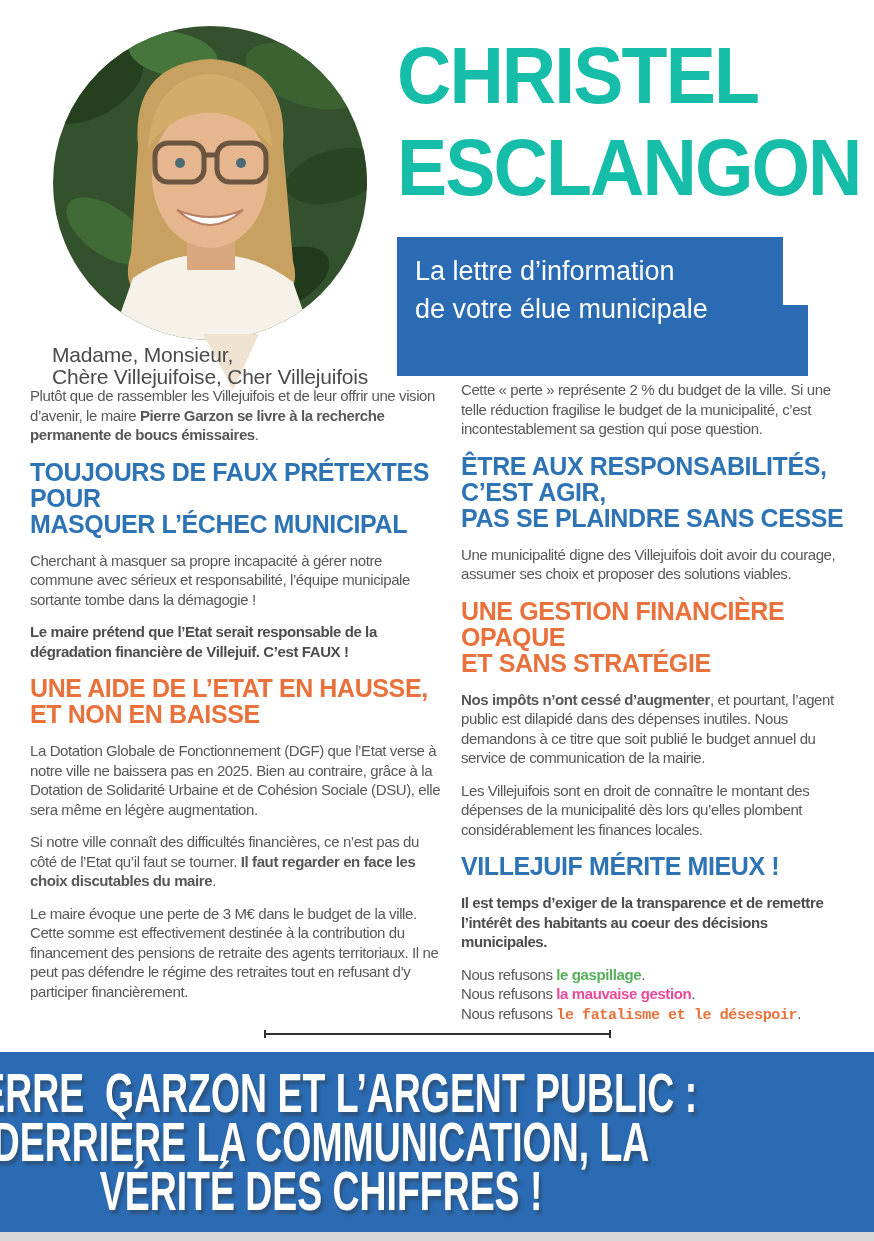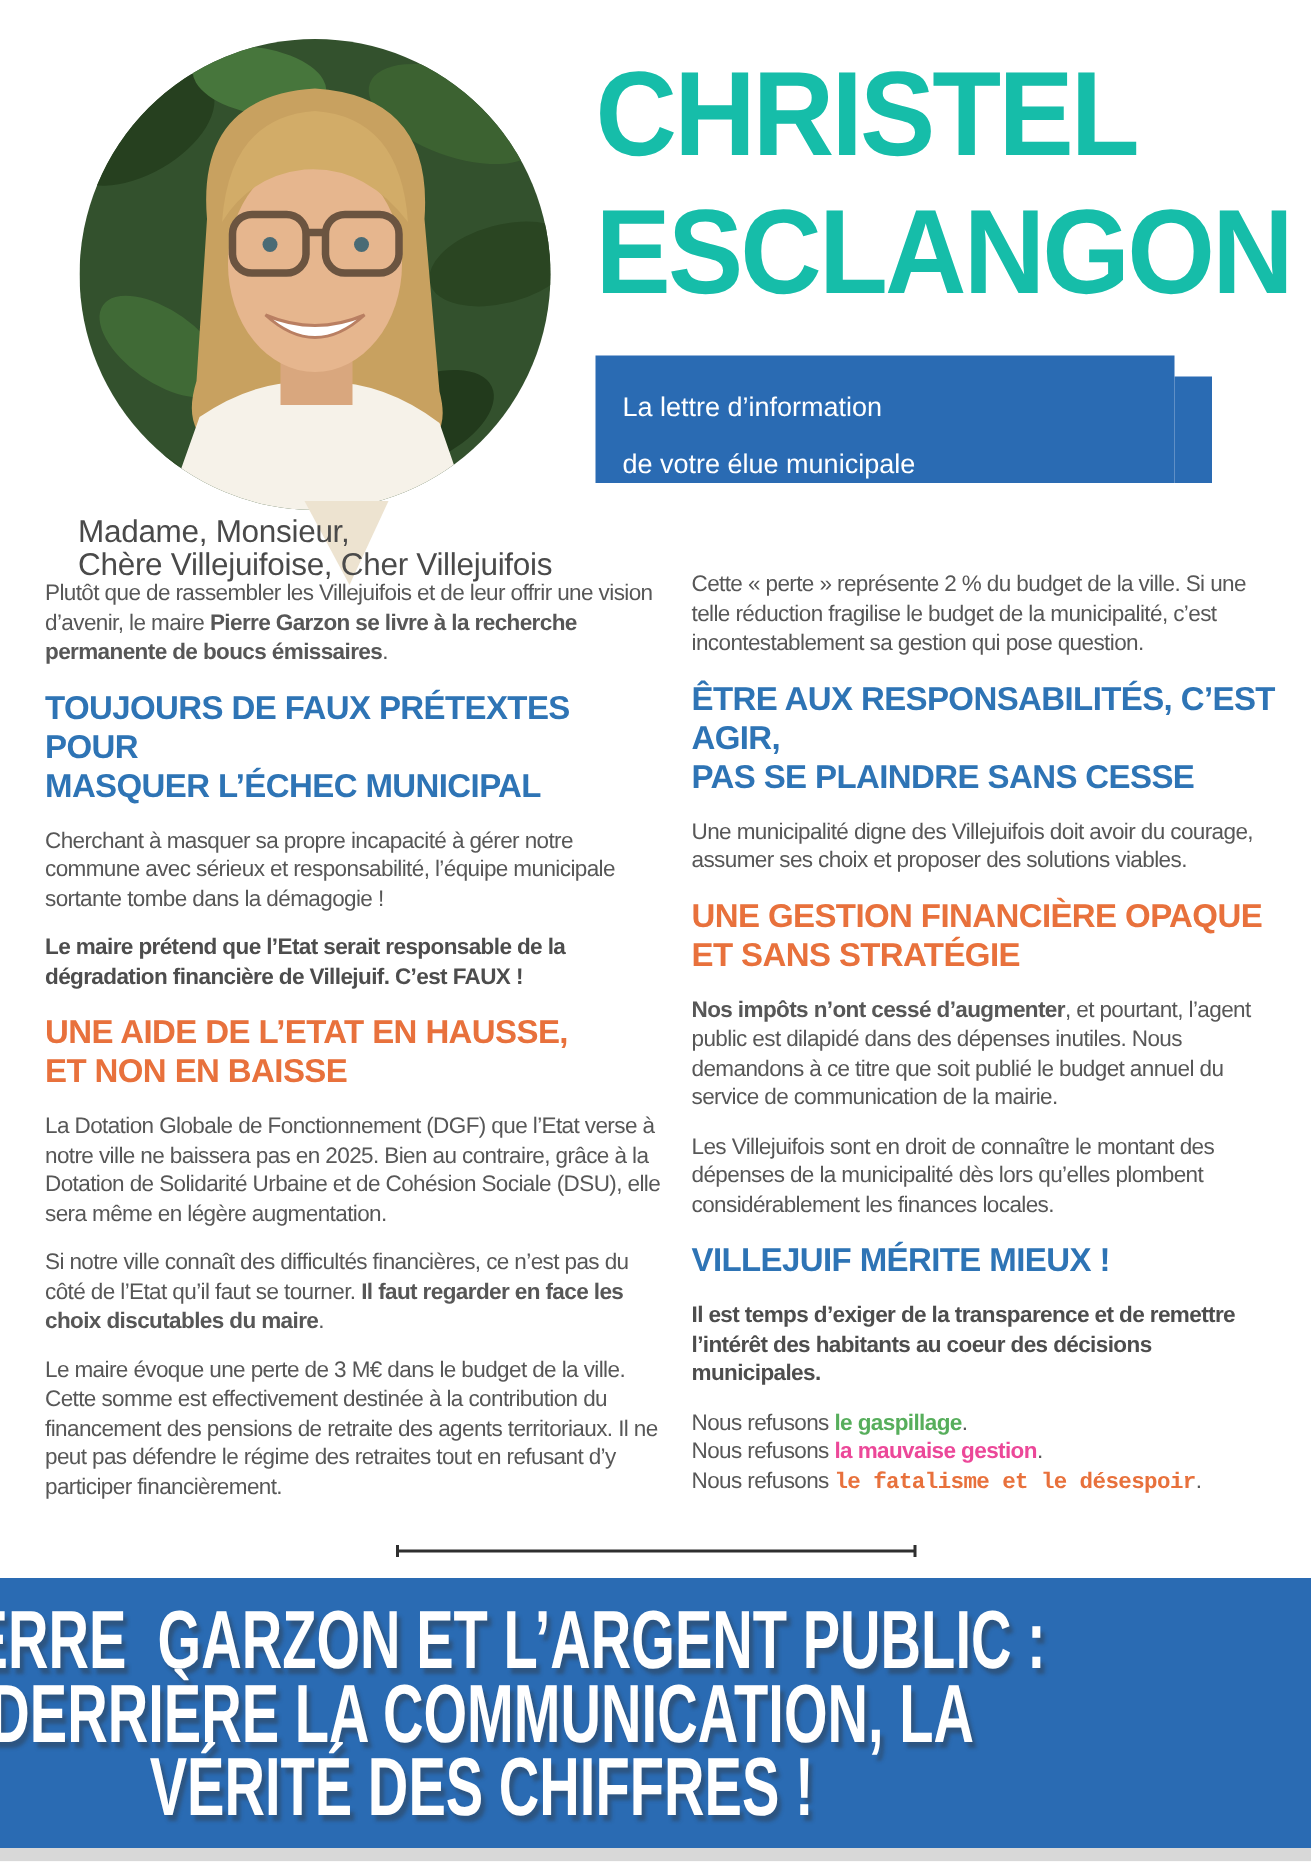--- a/index.html
+++ b/index.html
@@ -11,42 +11,42 @@
   .portrait{position:absolute;left:53px;top:26px;width:314px;height:366px;}
   
   .name-title{
     position:absolute;left:397px;top:30px;width:470px;
     color:#16BDA9;font-weight:bold;font-size:80px;line-height:92px;
     letter-spacing:-2px;transform:scaleX(0.94);transform-origin:left top;
     white-space:nowrap;
   }
   
   .subtitle-box{
-    position:absolute;left:397px;top:237px;width:386px;height:85px;
+    position:absolute;left:397px;top:237px;width:386px;height:139px;
     background:#2A6BB3;color:#ffffff;box-sizing:border-box;
-    padding:15px 0 0 18px;font-size:18px;line-height:38px;
+    padding:15px 0 0 18px;font-size:27px;line-height:38px;
   }
   .subtitle-box::after{
     content:"";position:absolute;right:-25px;bottom:0;width:25px;height:71px;
     background:#2A6BB3;
   }
   
   .salutation{
     position:absolute;left:52px;top:344px;
     color:#4a4a4a;font-size:21px;line-height:22px;letter-spacing:-0.2px;
   }
   
   .col{position:absolute;font-size:15px;line-height:19.5px;color:#575757;letter-spacing:-0.4px;}
   .col-left{left:30px;top:386px;width:412px;}
   .col-right{left:461px;top:380px;width:392px;}
   .col p{margin:0 0 13px 0;}
   .col p.bold{font-weight:700;color:#4d4d4d;}
   .col p.tight{margin:0;}
   .col .heading{
-    font-weight:700;font-size:22px;line-height:26px;margin:14px 0 14px 0;
+    font-weight:700;font-size:25px;line-height:26px;margin:14px 0 14px 0;
     white-space:pre-line;letter-spacing:-0.4px;
   }
   .col .heading.blue{color:#2E74B5;}
   .col .heading.orange{color:#E8713C;}
   
   .divider{position:absolute;left:265px;top:1033px;width:345px;height:2px;background:#2f2f2f;}
   .divider::before,.divider::after{
     content:"";position:absolute;top:-3px;width:2px;height:8px;background:#2f2f2f;
   }
   .divider::before{left:-1px;}

